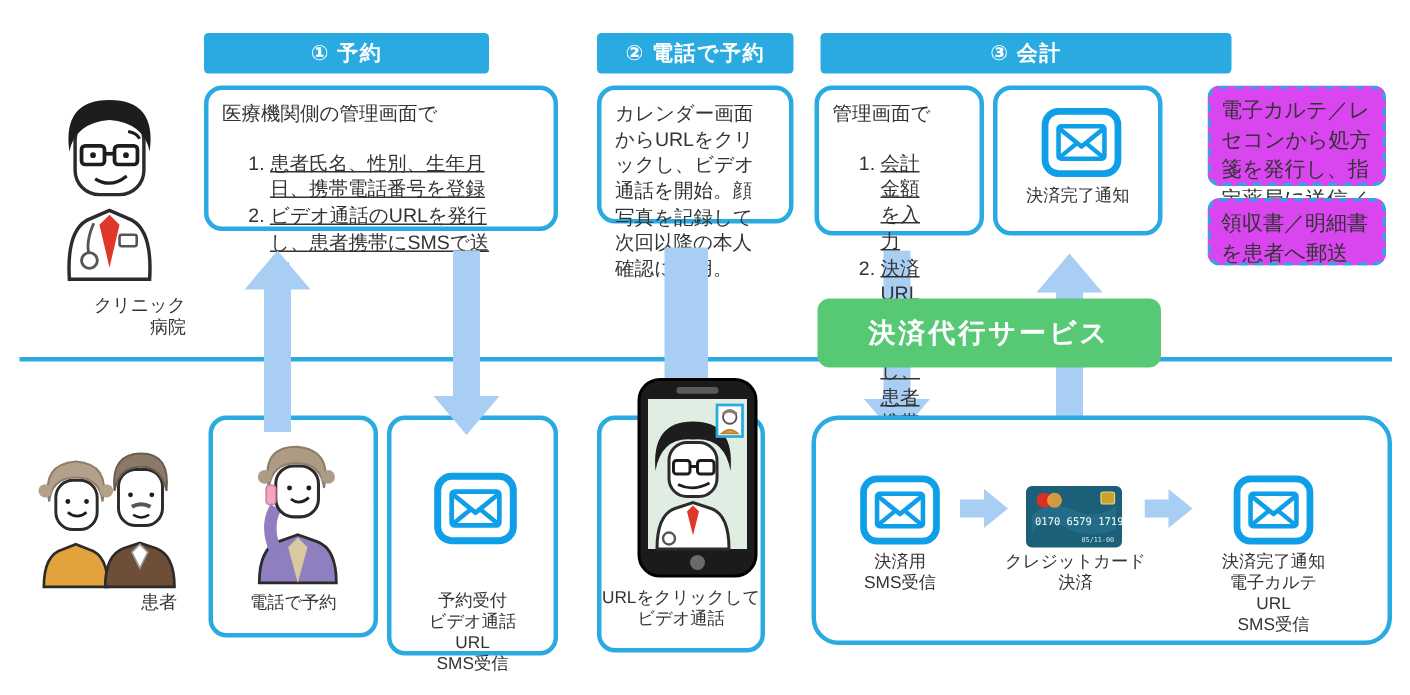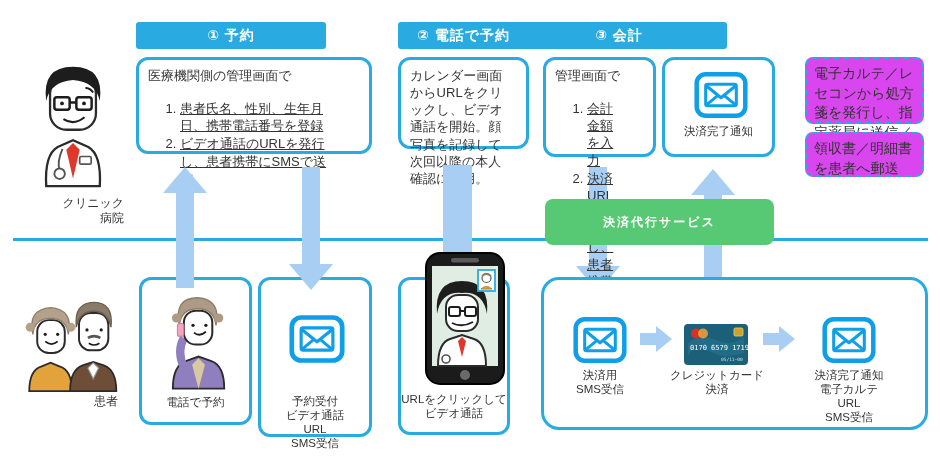--- a/index.html
+++ b/index.html
@@ -24,21 +24,21 @@
   .desc ol{margin:16px;padding-left:16px;text-decoration:underline;}
   .desc li{margin:0 0 1px 0;}
   
   .dashed{
     position:absolute;border:2.5px dashed #29ABE2;border-radius:8px;background:#d946ef;
     box-sizing:border-box;font-size:14px;line-height:1.4;padding:5px 7px;z-index:3;
   }
   .divider{position:absolute;left:13px;top:238px;width:915px;height:3px;background:#29ABE2;z-index:1;}
   .greenbar{
     position:absolute;left:545px;top:199px;width:229px;height:46px;background:#57C974;
-    border-radius:8px;color:#fff;font-size:12px;font-weight:bold;
+    border-radius:8px;color:#fff;font-size:18px;font-weight:bold;
     display:flex;align-items:center;justify-content:center;letter-spacing:2px;z-index:5;
   }
   .arrow{position:absolute;z-index:4;}
   .connector{position:absolute;background:#A8CEF3;z-index:4;}
   .caption{position:absolute;font-size:11.5px;line-height:14px;text-align:center;z-index:7;}
   .actor-label{position:absolute;font-size:12px;line-height:15px;text-align:right;z-index:3;}
   .icon-abs{position:absolute;z-index:6;}
 </style>
 </head>
 <body>
@@ -81,21 +81,21 @@
     <path d="M61 34 Q58 6 81 6 Q103 6 100 34 Q96 16 81 16 Q64 16 61 34 Z" fill="#8A7A68" stroke="#6b5d4d" stroke-width="1.5"></path>
     <circle cx="73" cy="37" r="1.8" fill="#1d1d1d"></circle>
       <circle cx="89" cy="37" r="1.8" fill="#1d1d1d"></circle>
     <path d="M74 46 q7 -4 14 0" fill="none" stroke="#555" stroke-width="3"></path>
     <path d="M75 52 Q81 56 87 52" fill="none" stroke="#1d1d1d" stroke-width="1.8"></path>
   </svg>
   <div class="actor-label" style="left:22px;top:394px;width:96px;">患者</div>
 
   <div class="hdr" style="left:136px;top:22px;width:190px;">① 予約</div>
   <div class="hdr" style="left:398px;top:22px;width:131px;">② 電話で予約</div>
-  <div class="hdr" style="left:511px;top:22px;width:216px;">③ 会計</div>
+  <div class="hdr" style="left:547px;top:22px;width:274px;">③ 会計</div>
 
   <div class="box desc" style="left:136px;top:57px;width:236px;height:97px;">
     <div class="intro">医療機関側の管理画面で</div>
     <ol>
       <li>患者氏名、性別、生年月日、携帯電話番号を登録</li>
       <li>ビデオ通話のURLを発行し、患者携帯にSMSで送信</li>
     </ol>
   </div>
 
   <div class="box desc" style="left:398px;top:57px;width:131px;height:92px;">

